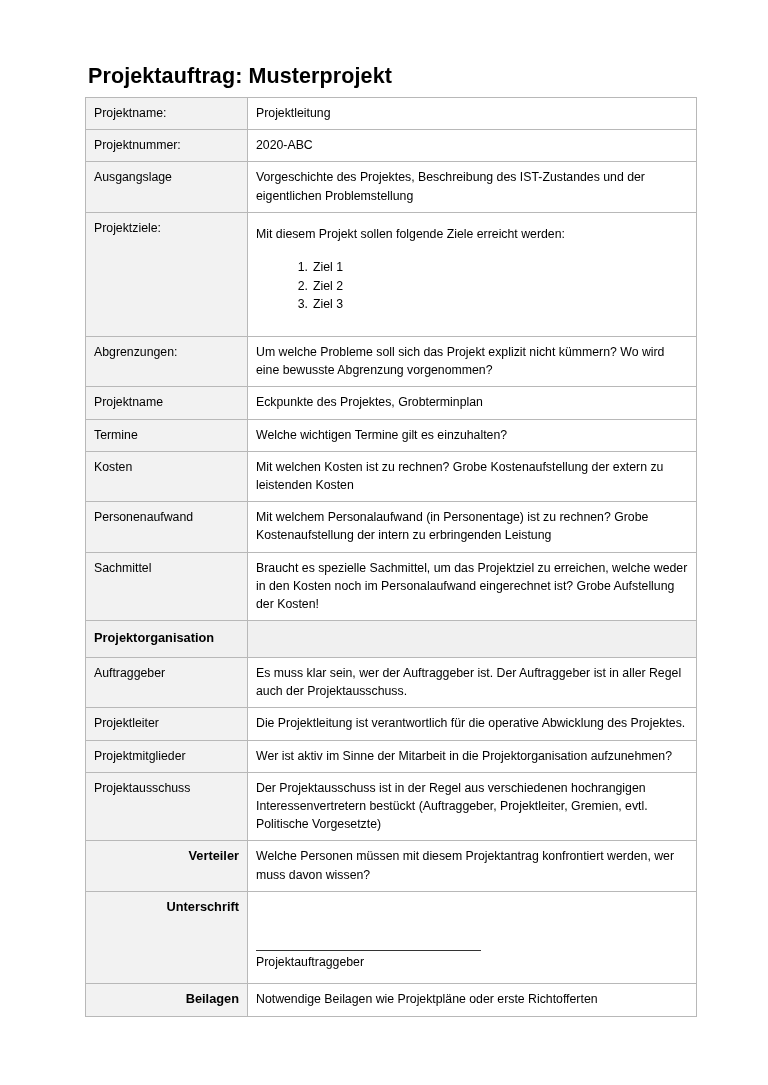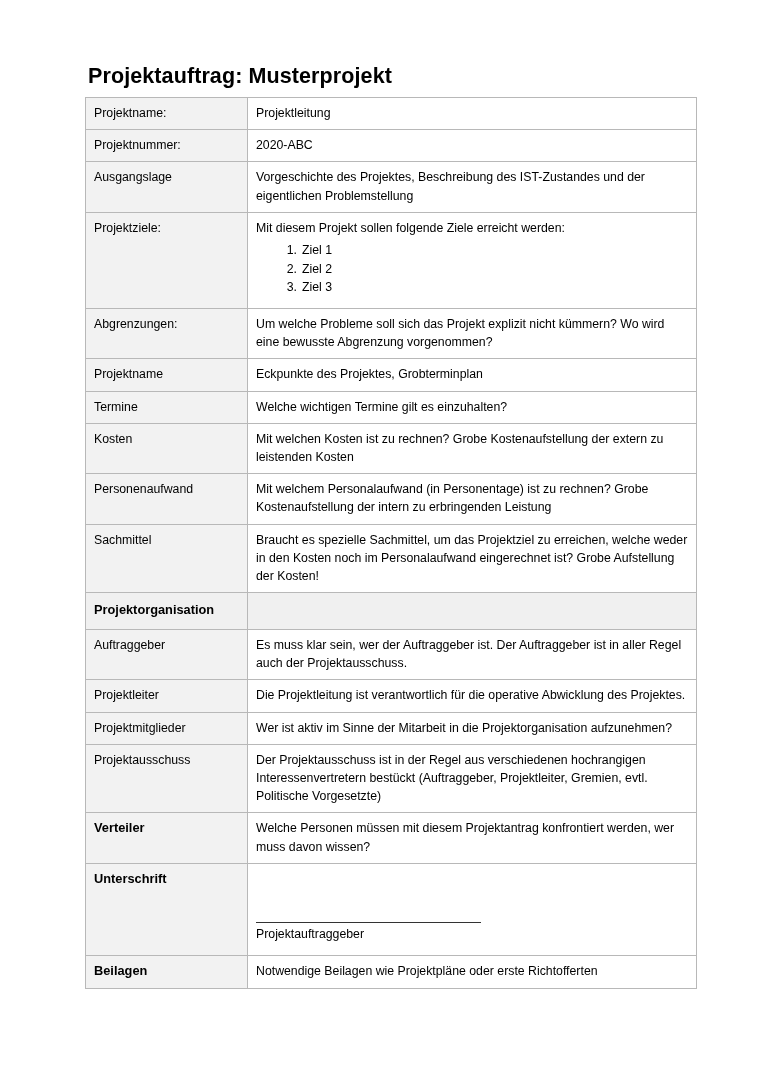--- a/index.html
+++ b/index.html
@@ -56,37 +56,37 @@
     vertical-align: top;
     font-size: 12.3px;
     line-height: 1.48;
   }
   td.label {
     background: #f2f2f2;
     color: #000;
     font-weight: normal;
     white-space: nowrap;
   }
-  td.label.bold { font-weight: bold; font-size: 12.8px; }
+  td.label.bold { font-weight: bold; font-size: 12.8px; text-align: right; }
   td.value {
     background: #ffffff;
     color: #000;
   }
   tr.section td {
     background: #f0f0f0;
   }
   tr.section td.label {
     font-weight: bold;
     font-size: 12.8px;
     padding-top: 8px;
     padding-bottom: 9px;
   }
-  .goal-intro { margin: 0 0 1px 0; }
+  .goal-intro { margin: 6px 0 1px 0; }
   ol.goals {
-    margin: 4px;
+    margin: 15px;
     padding: 0 0 0 42px;
     list-style: none;
     counter-reset: goalctr;
   }
   ol.goals li {
     counter-increment: goalctr;
     position: relative;
     line-height: 1.52;
     padding-left: 0;
   }

